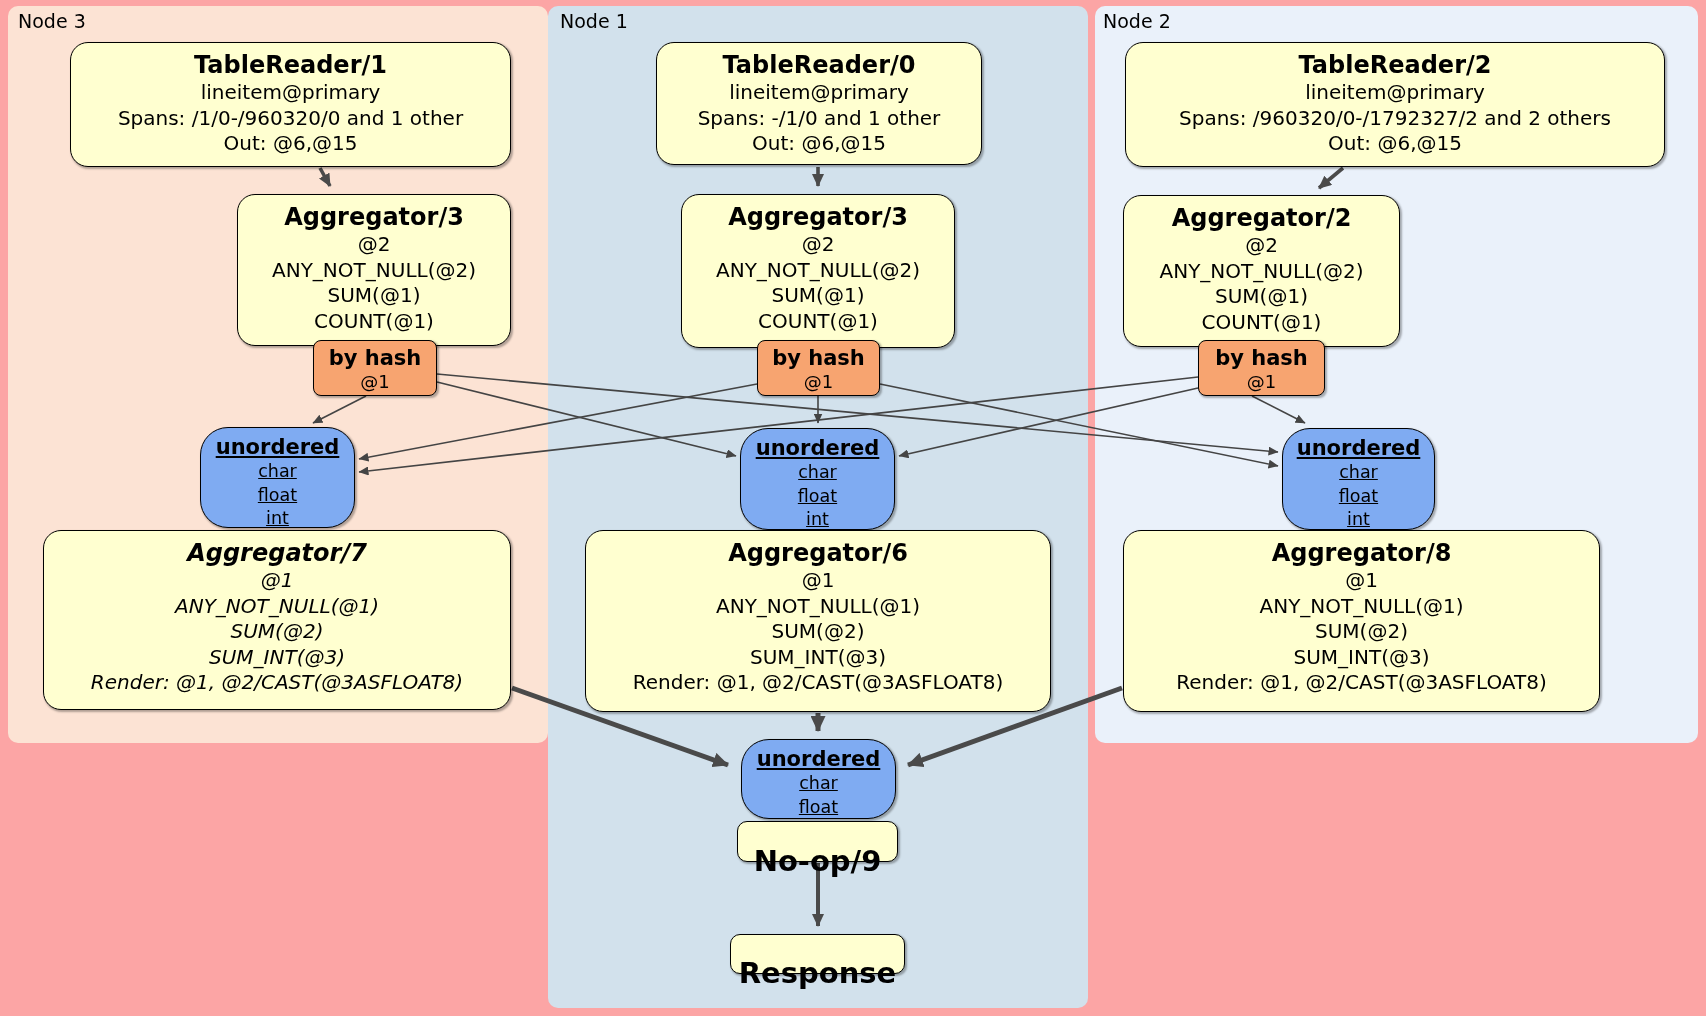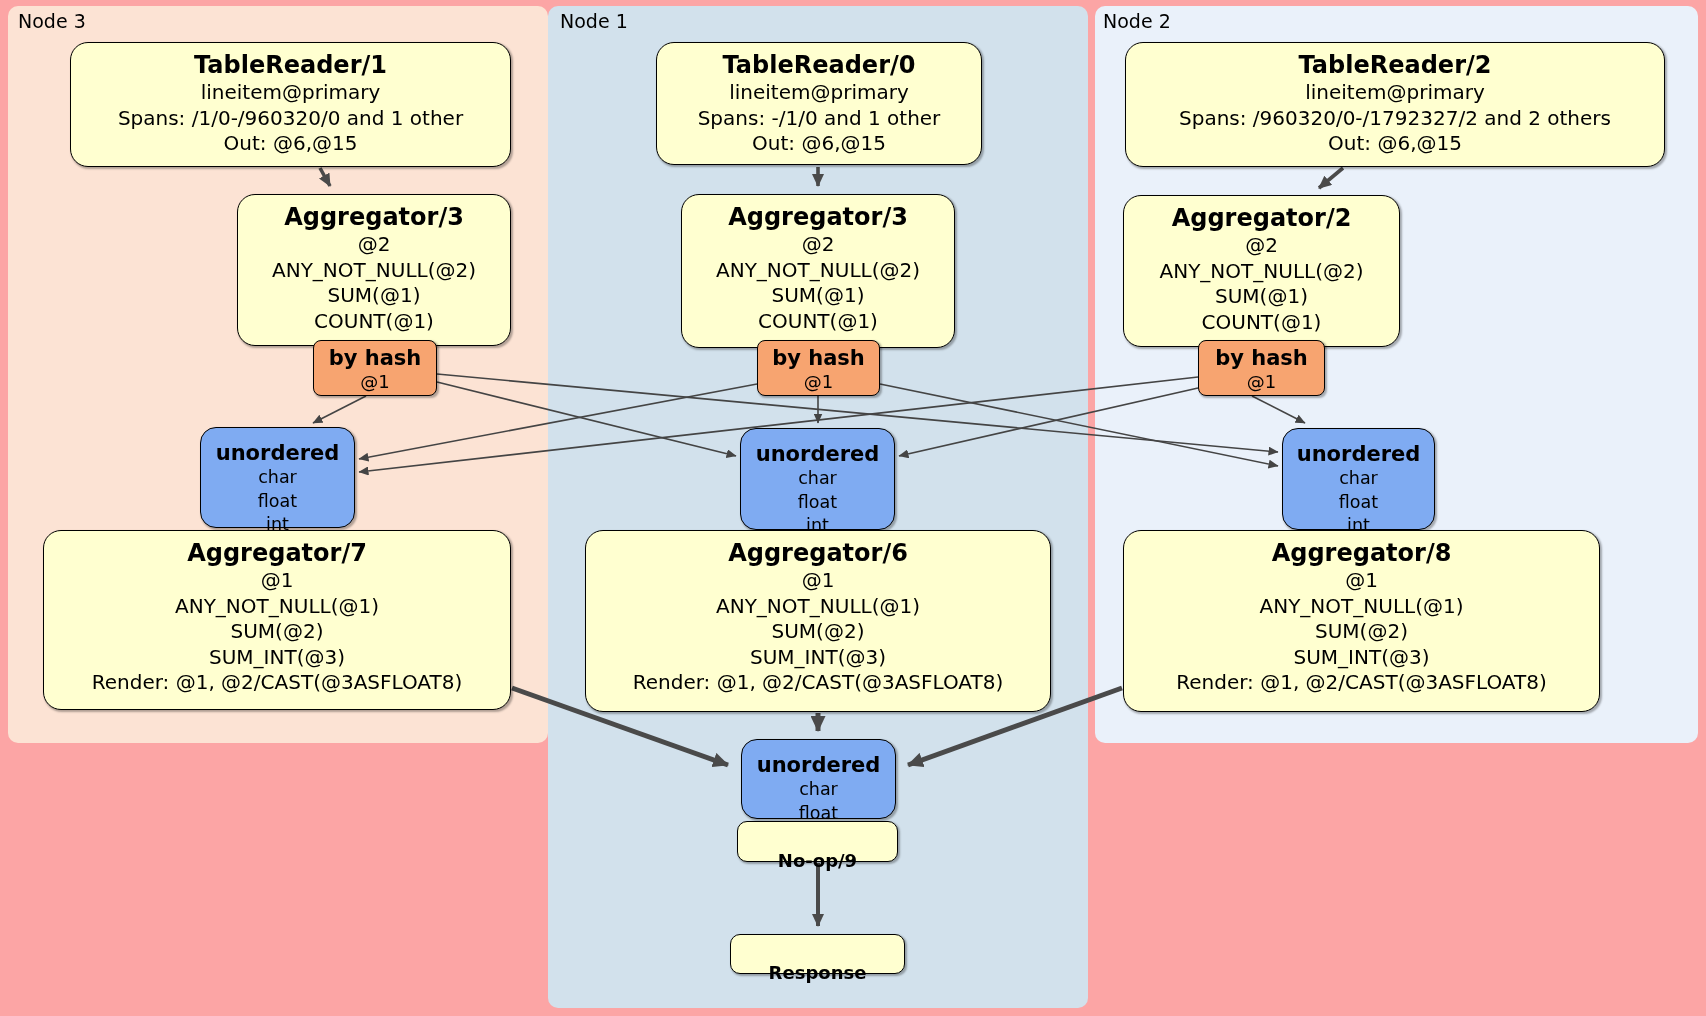--- a/index.html
+++ b/index.html
@@ -14,26 +14,26 @@
   .box{position:absolute;box-sizing:border-box;z-index:2;text-align:center;
        background:#ffffd0;border:1.6px solid #000;border-radius:18px;
        padding-top:7px;box-shadow:1.5px 1.5px 2px rgba(0,0,0,0.30);}
   .box .t{font-weight:bold;font-size:24px;line-height:30px;white-space:nowrap;}
   .box .l{font-size:20px;line-height:25.5px;white-space:nowrap;}
 
   .router{background:#f7a470;border-radius:8px;padding-top:4px;}
   .router .t{font-size:21px;line-height:26px;}
   .router .l{font-size:18px;line-height:22px;}
 
-  .sync{background:#7fabf2;border-radius:16px;padding-top:12px;}
+  .sync{background:#7fabf2;border-radius:28px;padding-top:6px;text-decoration:underline;}
   .sync .t{font-size:21px;line-height:26px;}
   .sync .l{font-size:17.5px;line-height:23.5px;}
 
   .pill{display:flex;align-items:center;justify-content:center;padding-top:0;border-radius:10px;}
-  .pill .t{font-size:18px;margin-top:38px;}
+  .pill .t{font-size:29px;margin-top:38px;}
 </style>
 </head>
 <body>
 
 <div id="stage">
 
   <div class="band" style="left:8px;top:6px;width:540px;height:737px;background:#fce3d4;"></div>
   <div class="band" style="left:548px;top:6px;width:540px;height:1002px;background:#d2e1ec;"></div>
   <div class="band" style="left:1095px;top:6px;width:603px;height:737px;background:#eaf1fa;"></div>
 
@@ -95,21 +95,21 @@
     <div class="l">@1</div>
   </div>
 
   <div class="box sync" style="left:200px;top:427px;width:155px;height:101px;">
     <div class="t">unordered</div>
     <div class="l">char</div>
     <div class="l">float</div>
     <div class="l">int</div>
   </div>
 
-  <div class="box" style="left:43px;top:530px;width:468px;height:180px;">
+  <div class="box" style="left:43px;top:530px;width:468px;height:180px;font-style:italic;">
     <div class="t">Aggregator/7</div>
     <div class="l">@1</div>
     <div class="l">ANY_NOT_NULL(@1)</div>
     <div class="l">SUM(@2)</div>
     <div class="l">SUM_INT(@3)</div>
     <div class="l">Render: @1, @2/CAST(@3ASFLOAT8)</div>
   </div>
 
   <div class="box" style="left:656px;top:42px;width:326px;height:123px;">
     <div class="t">TableReader/0</div>

